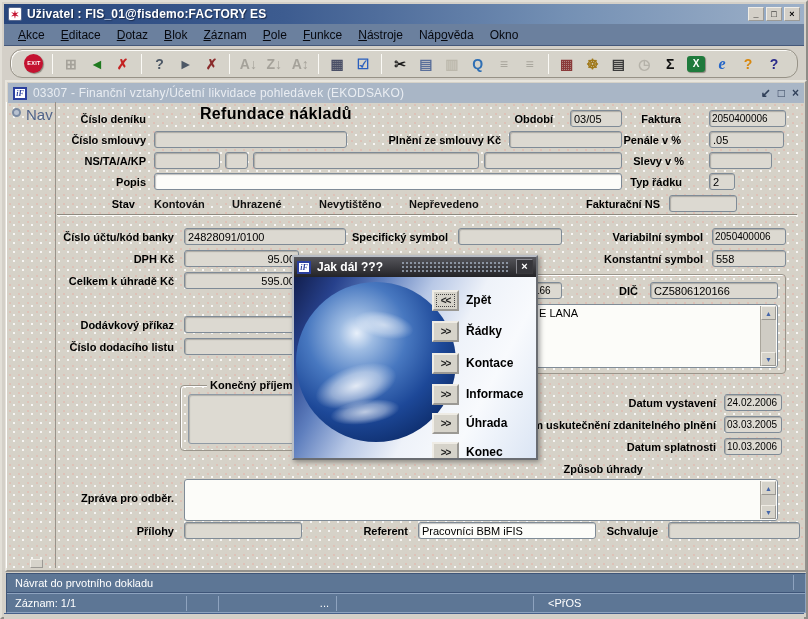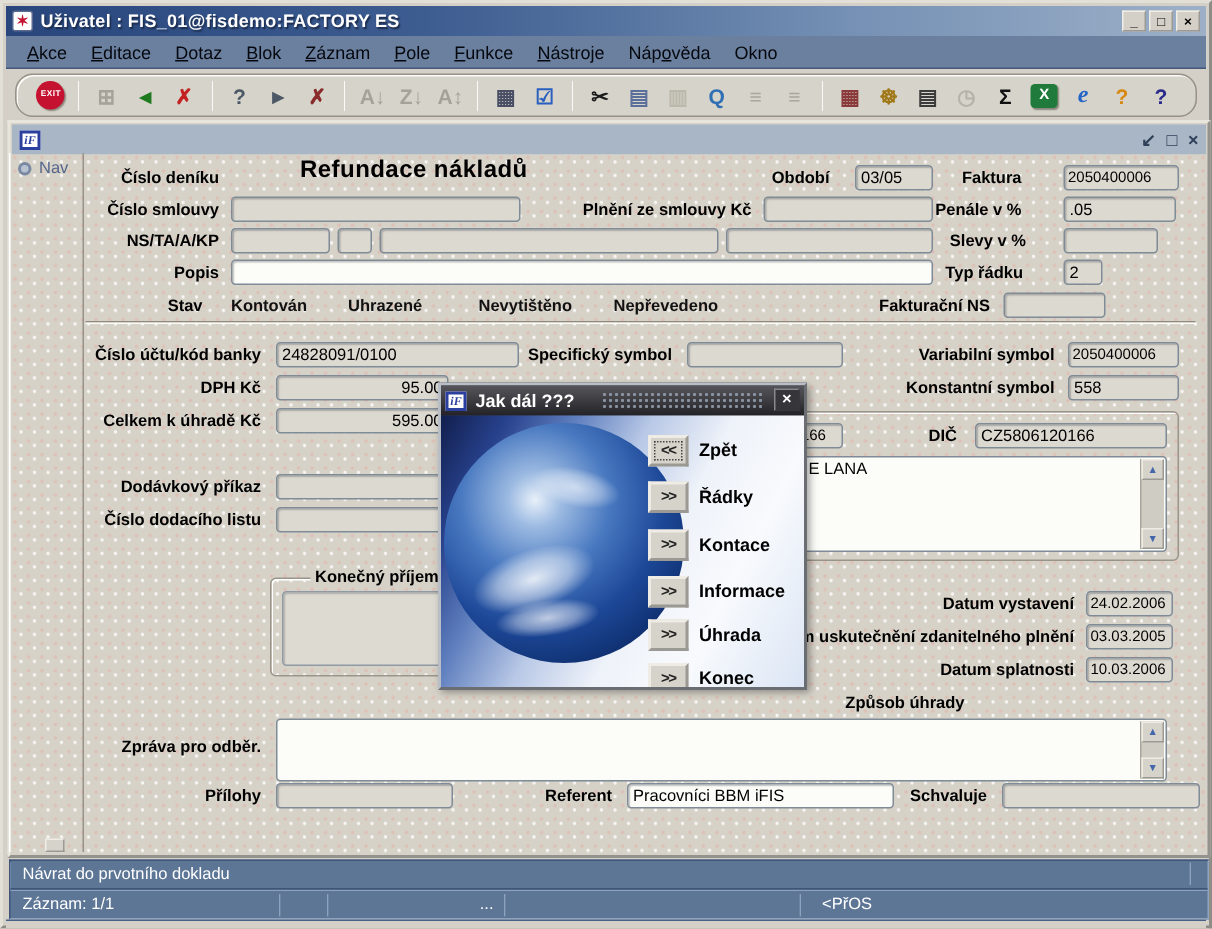--- a/index.html
+++ b/index.html
@@ -49,21 +49,21 @@
   .mdi-ctrl { color:#31415a; font-size:12px; font-weight:bold; line-height:1; }
 
   .form-bg { position:absolute; left:1px; top:21px; right:1px; bottom:1px; background-color:#d6d2c8;
     background-image:radial-gradient(circle at 2px 2px, rgba(235,160,150,.35) 1px, transparent 1.3px),
                      radial-gradient(circle at 6px 5px, rgba(255,255,255,.8) 1px, transparent 1.3px);
     background-size:9px 9px; }
   .sidebar { position:absolute; left:4px; top:100px; width:50px; height:466px; border-right:1px solid #97928a;
     box-shadow:inset 1px 0 0 #fff; }
   .nav-radio { position:absolute; left:6px; top:6px; width:9px; height:9px; border:2px solid #7a8aa2; border-radius:50%;
     background:#b9c2d0; }
-  .nav-label { position:absolute; left:20px; top:4px; color:#51648a; font-size:11px; }
+  .nav-label { position:absolute; left:20px; top:4px; color:#51648a; font-size:15px; }
 
   
   .lbl { position:absolute; font-size:11px; font-weight:bold; color:#000; white-space:nowrap; }
   .state { position:absolute; font-size:11px; font-weight:bold; color:#111; white-space:nowrap; }
   .input { position:absolute; height:17px; border:1px solid #7f8b97; border-radius:3px; background:#dcd9d1;
     box-shadow:inset 1px 1px 1px rgba(80,80,80,.35); font-family:"Liberation Sans",sans-serif;
     font-size:11px; color:#000; padding:0 3px; }
   .white { background:#fcfcf9; }
   .ta-r { text-align:right; }
   .f10 { font-size:10px; padding:0 2px; }
@@ -233,20 +233,21 @@
         </span>
         <span class="tb-btn">
           <span class="tb-glyph" style="color: rgb(42, 42, 138);">?</span>
         </span>
       </div>
   </div>
 
   <div class="mdi">
     <div class="mdi-title">
       <span class="mdi-icon">iF</span>
+      <span class="mdi-title-text">03307 - Finanční vztahy/Účetní likvidace pohledávek (EKODSAKO)</span>
       <span class="mdi-ctrls">
         <span class="mdi-ctrl">↙</span>
         <span class="mdi-ctrl">□</span>
         <span class="mdi-ctrl">×</span>
       </span>
     </div>
     <div class="form-bg"></div>
   </div>
 
   <div class="sidebar">

